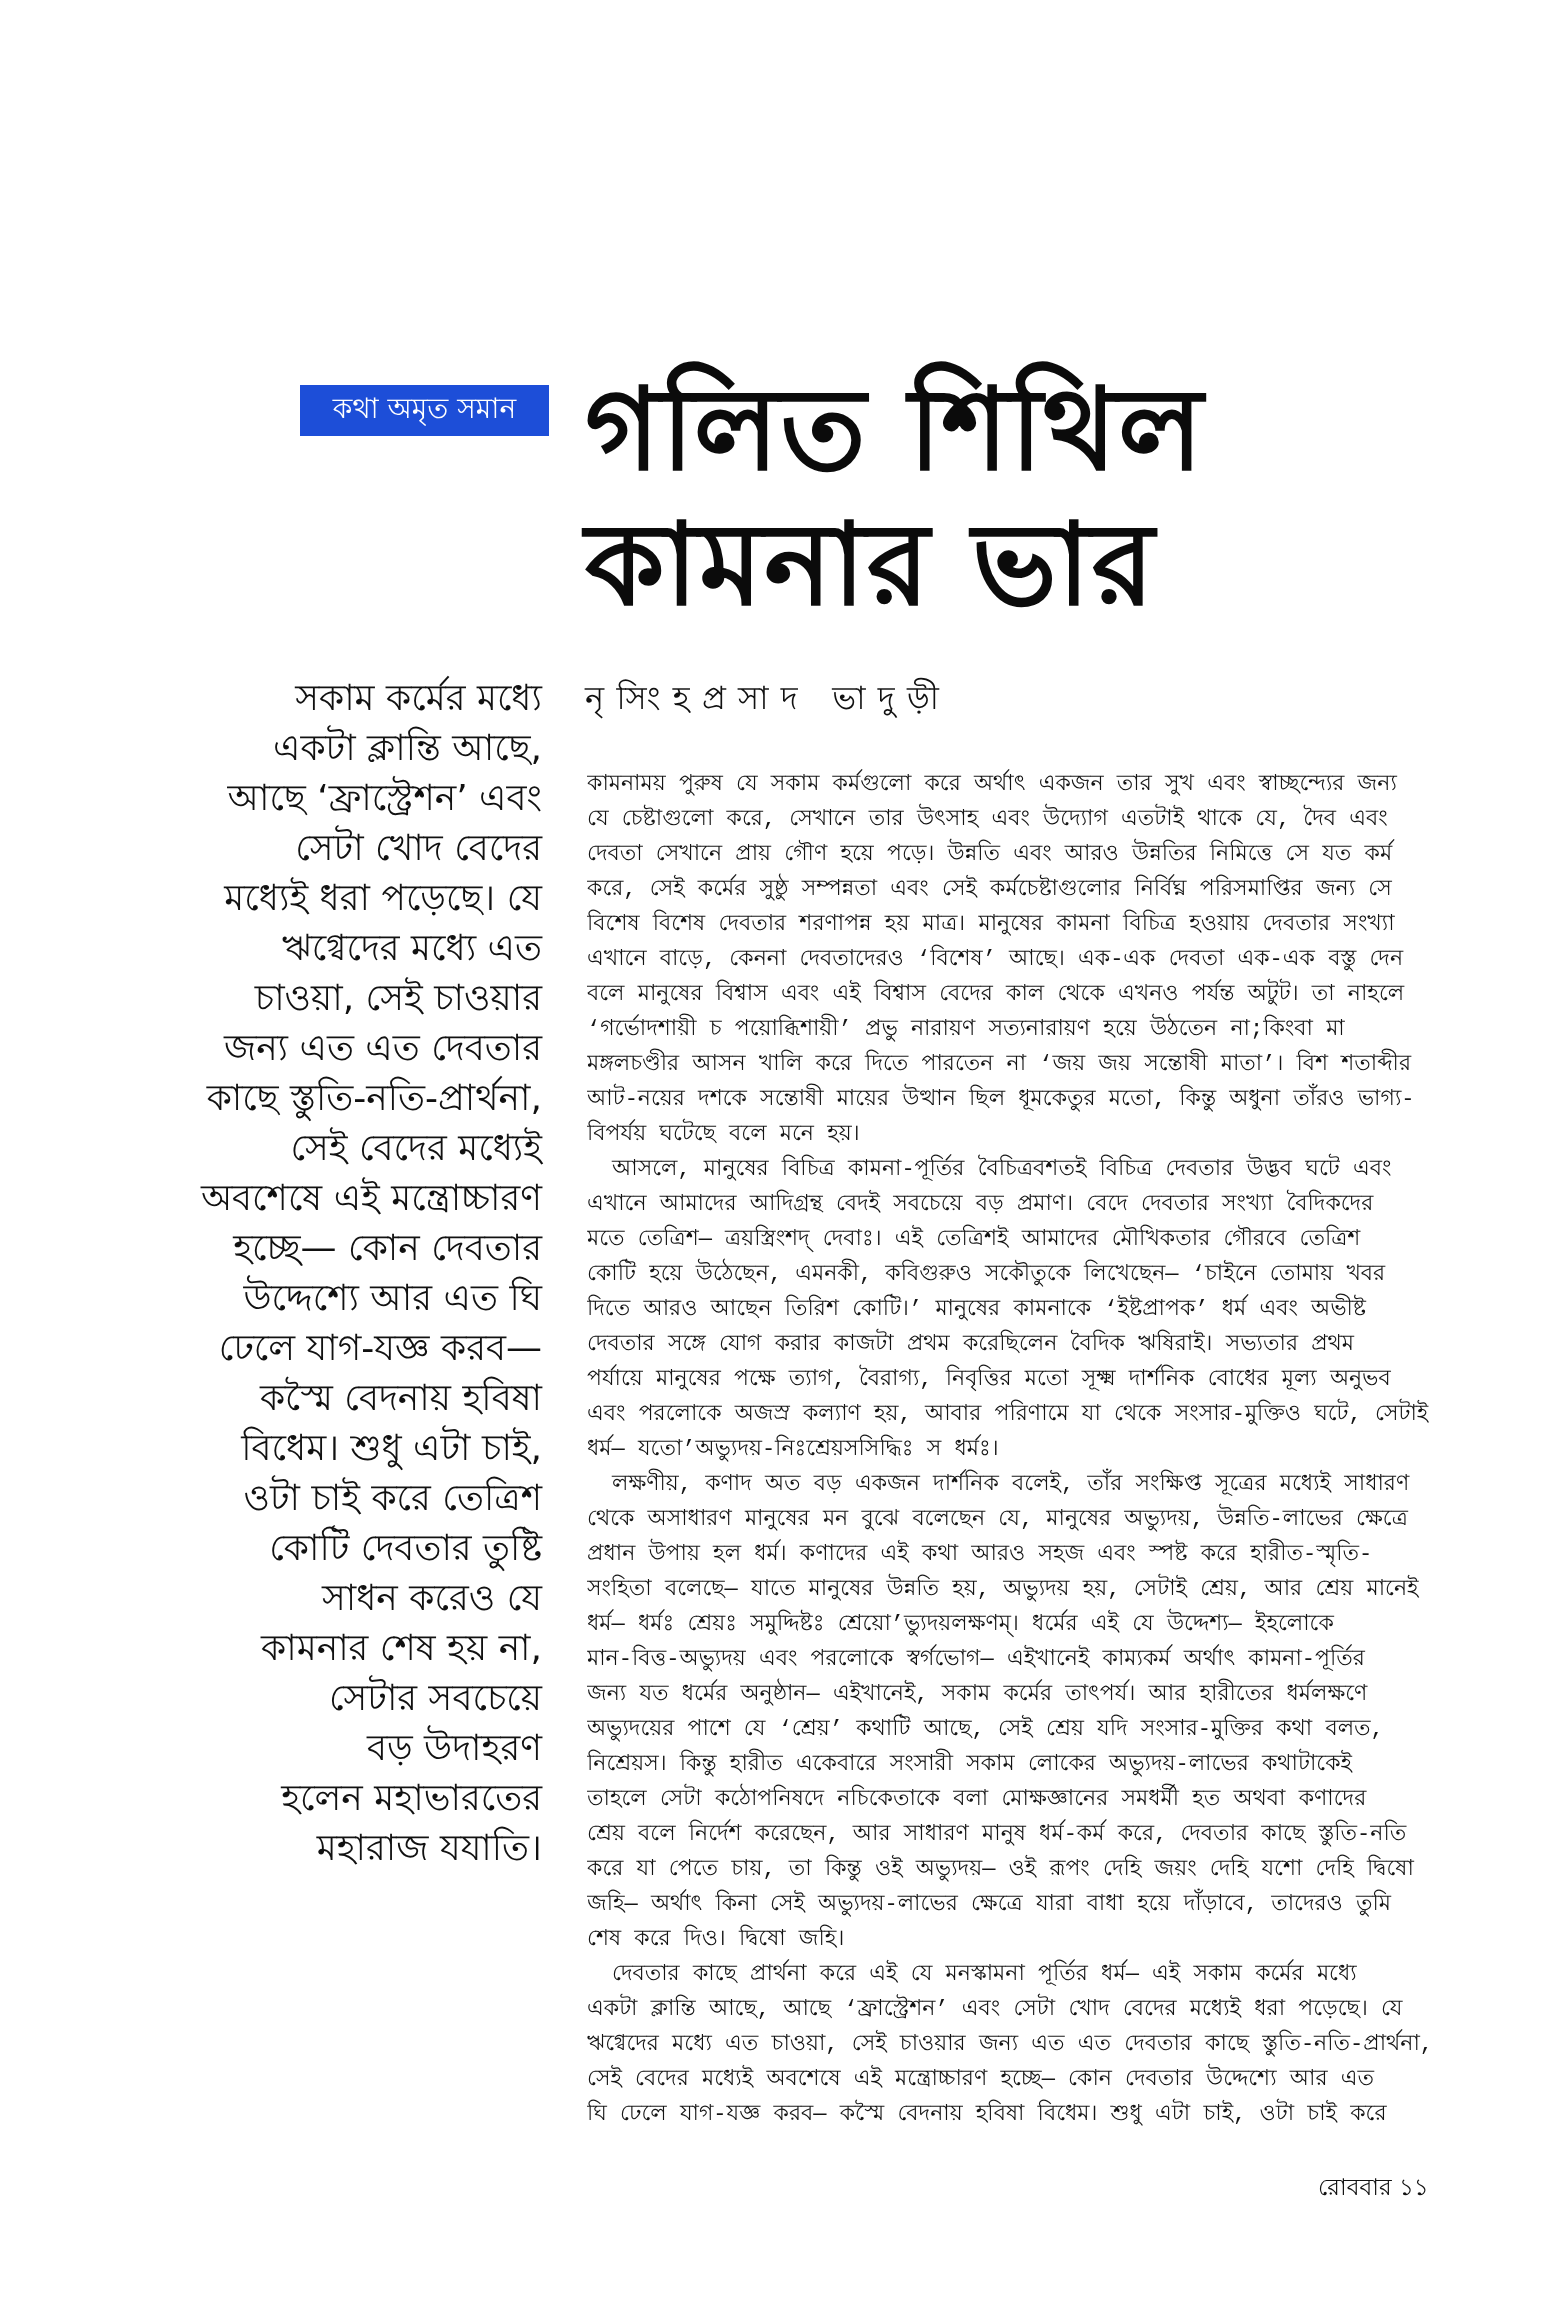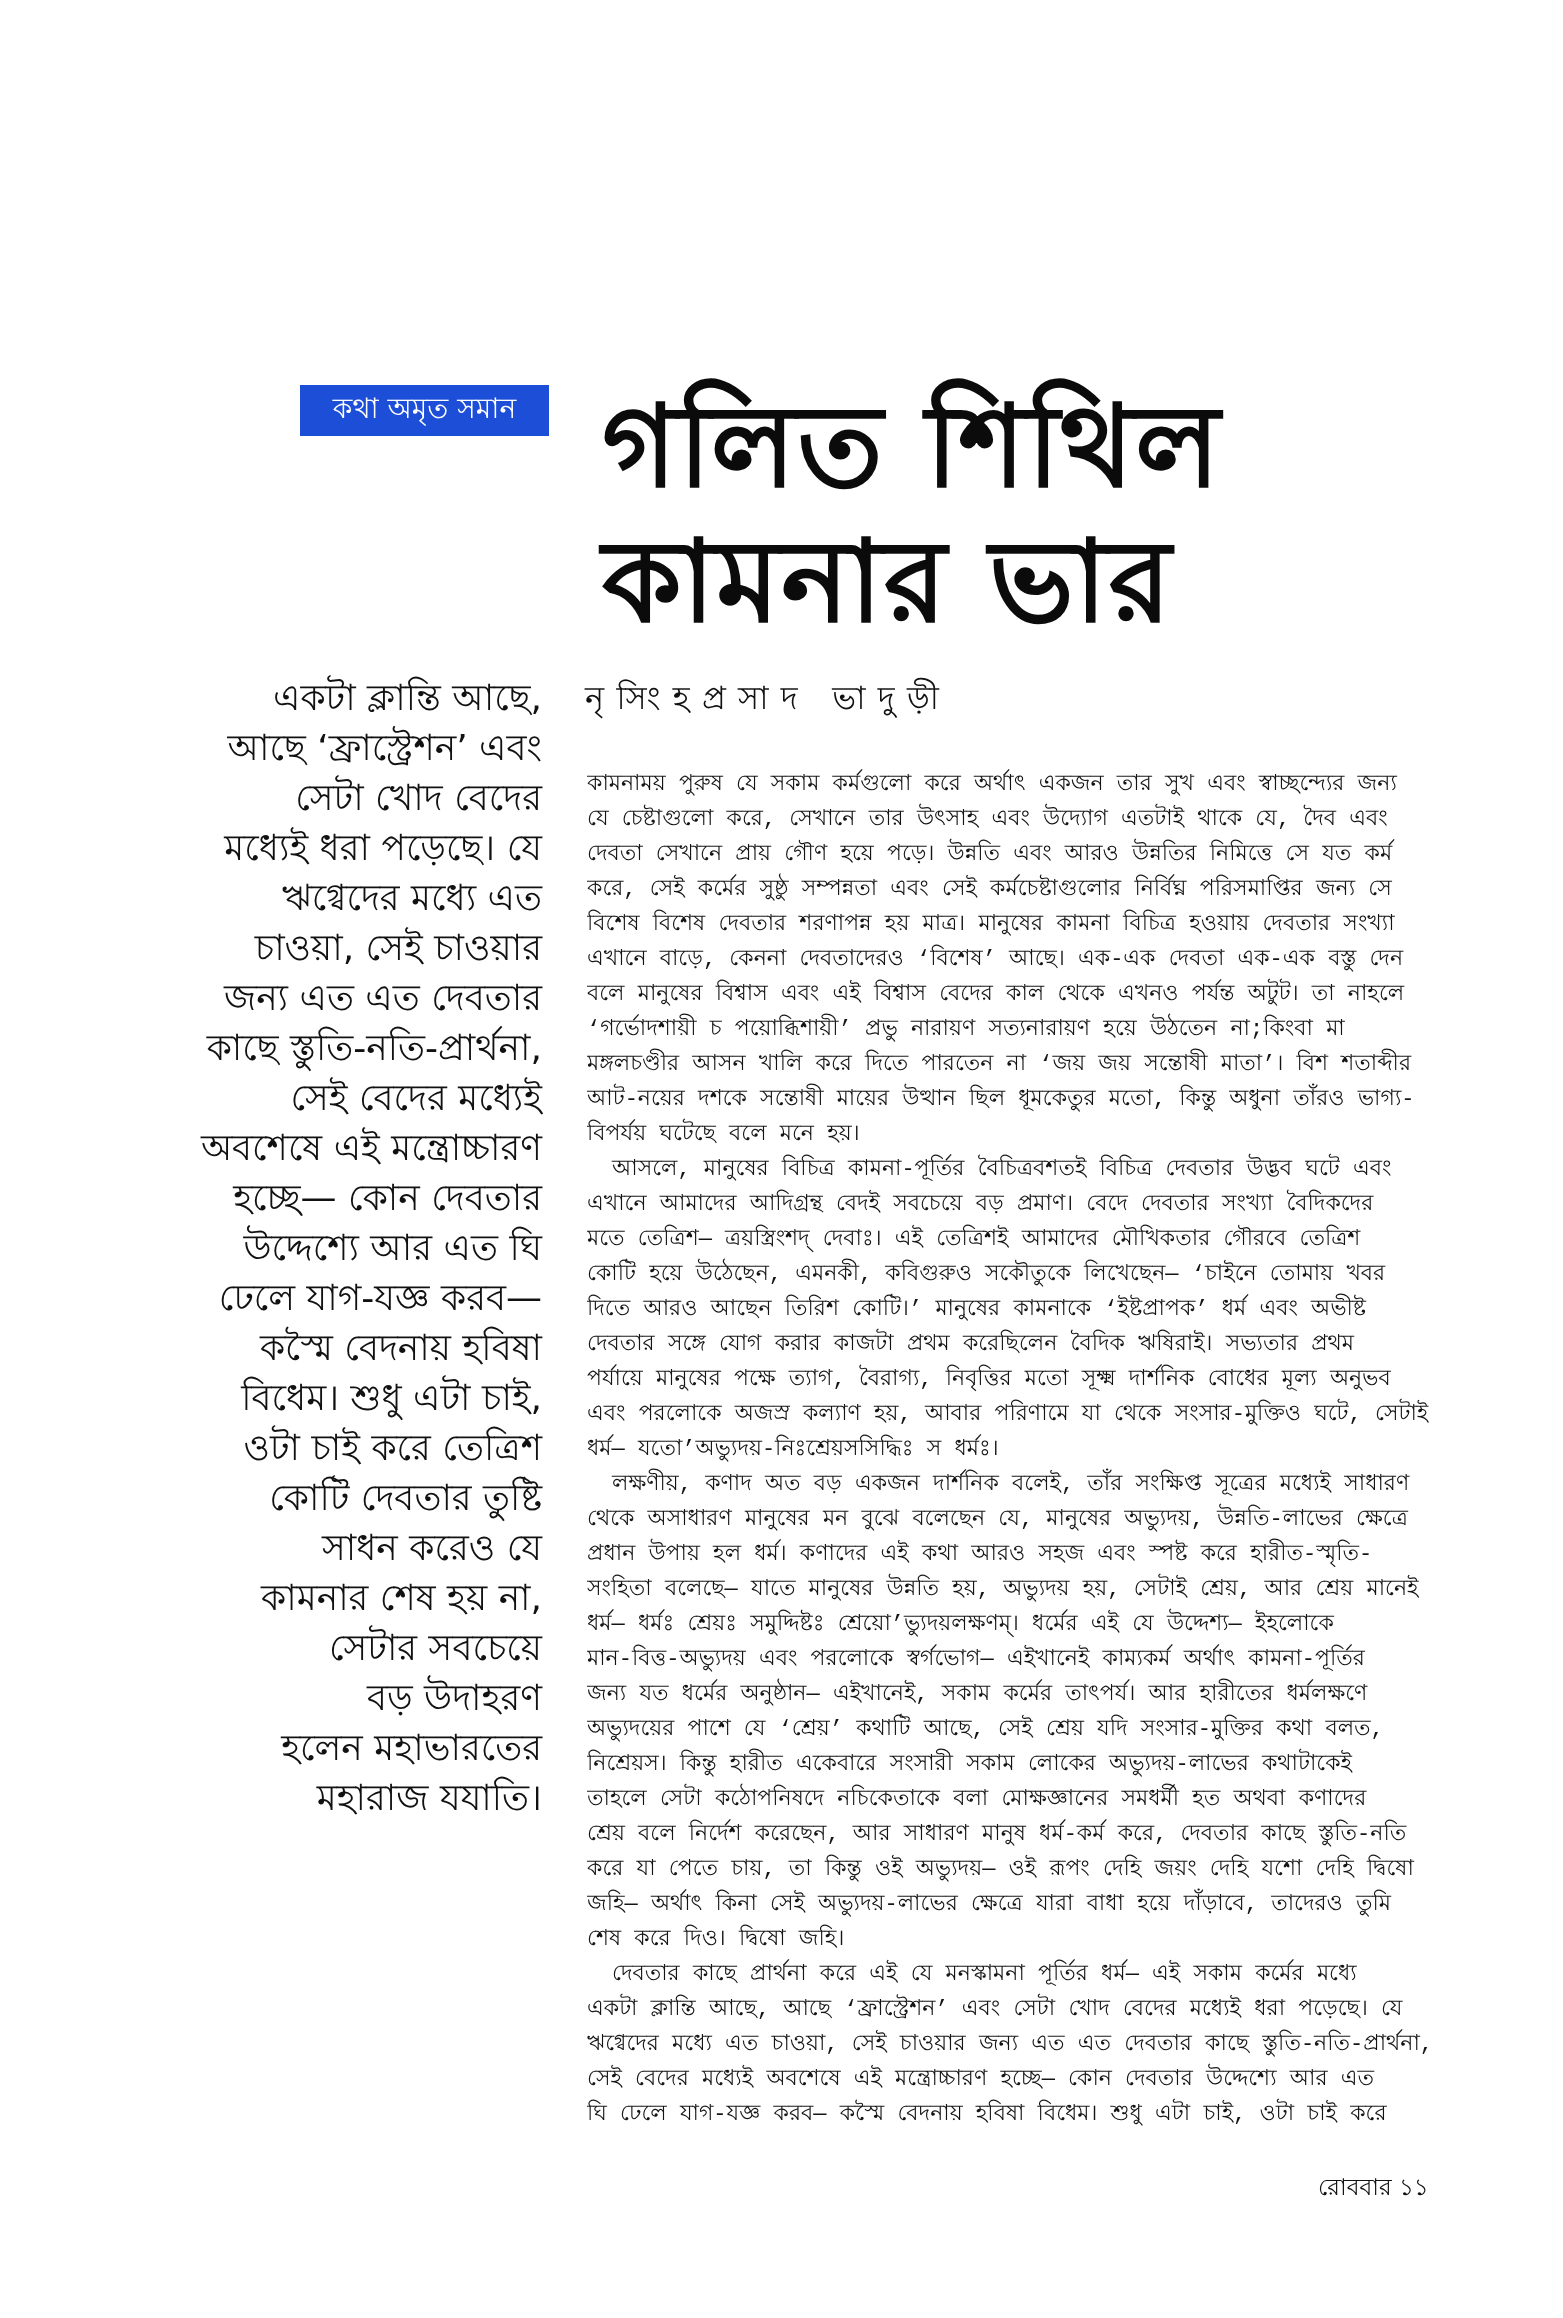--- a/index.html
+++ b/index.html
@@ -9,21 +9,21 @@
   }
   .badge {
     position: absolute; left: 300px; top: 385px; width: 249px; height: 51px;
     background: #ee2229; color: #ffffff;
     display: flex; align-items: center; justify-content: center;
     font-size: 28px; letter-spacing: 0px; white-space: nowrap;
   }
   .title {
     position: absolute; left: 585px; top: 362px; width: 847px;
     font-size: 114px; line-height: 135px; font-weight: bold; color: #0b0b0b;
-    margin: 17px; letter-spacing: 1.5px;
+    margin: 0; letter-spacing: 1.5px;
   }
   .title .line { display: block; white-space: nowrap; }
   .author {
     position: absolute; left: 585px; top: 671px;
     font-size: 32px; line-height: 54px; letter-spacing: 12.3px; white-space: nowrap;
   }
   .pullquote {
     position: absolute; left: 200px; top: 673px; width: 342px;
     text-align: right; font-size: 36px; line-height: 50px; color: #111;
   }
@@ -47,20 +47,21 @@
 </div>
 
 <h1 class="title">
   <span class="line">গলিত শিথিল</span>
   <span class="line">কামনার ভার</span>
 </h1>
 
 <div class="author">নৃসিংহপ্রসাদ ভাদুড়ী</div>
 
 <div class="pullquote" id="pullquote">
+    <span class="pq-line">সকাম কর্মের মধ্যে</span>
     <span class="pq-line">একটা ক্লান্তি আছে,</span>
     <span class="pq-line">আছে ‘ফ্রাস্ট্রেশন’ এবং</span>
     <span class="pq-line">সেটা খোদ বেদের</span>
     <span class="pq-line">মধ্যেই ধরা পড়েছে। যে</span>
     <span class="pq-line">ঋগ্বেদের মধ্যে এত</span>
     <span class="pq-line">চাওয়া, সেই চাওয়ার</span>
     <span class="pq-line">জন্য এত এত দেবতার</span>
     <span class="pq-line">কাছে স্তুতি-নতি-প্রার্থনা,</span>
     <span class="pq-line">সেই বেদের মধ্যেই</span>
     <span class="pq-line">অবশেষে এই মন্ত্রোচ্চারণ</span>

